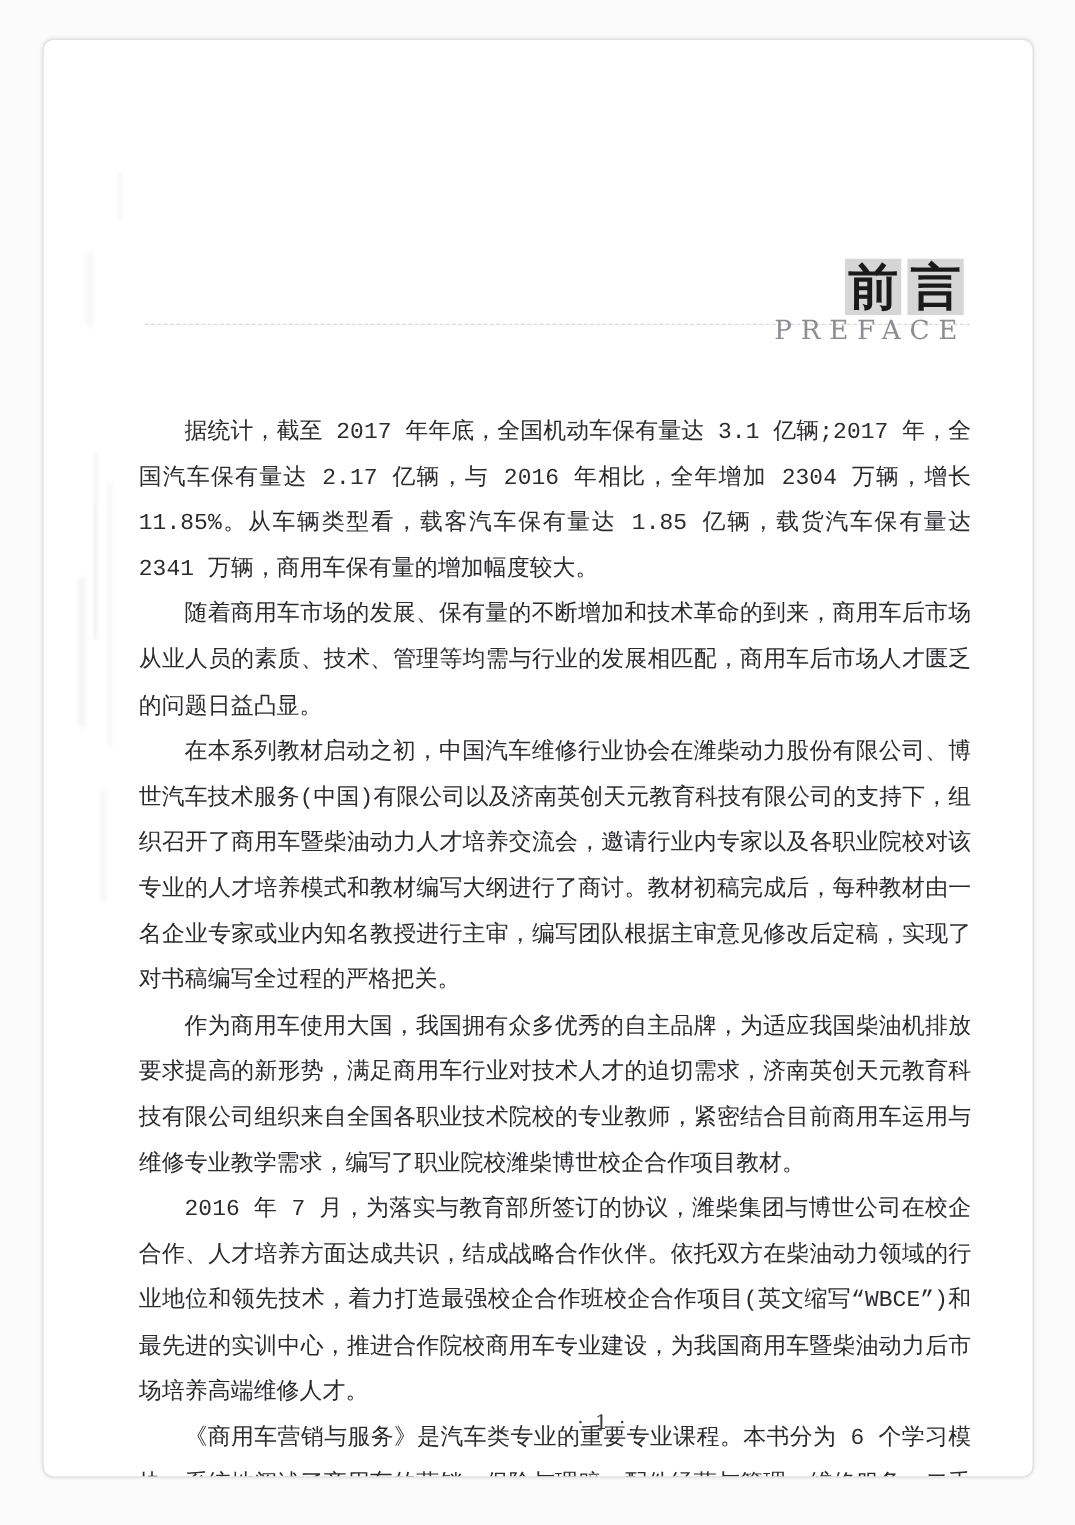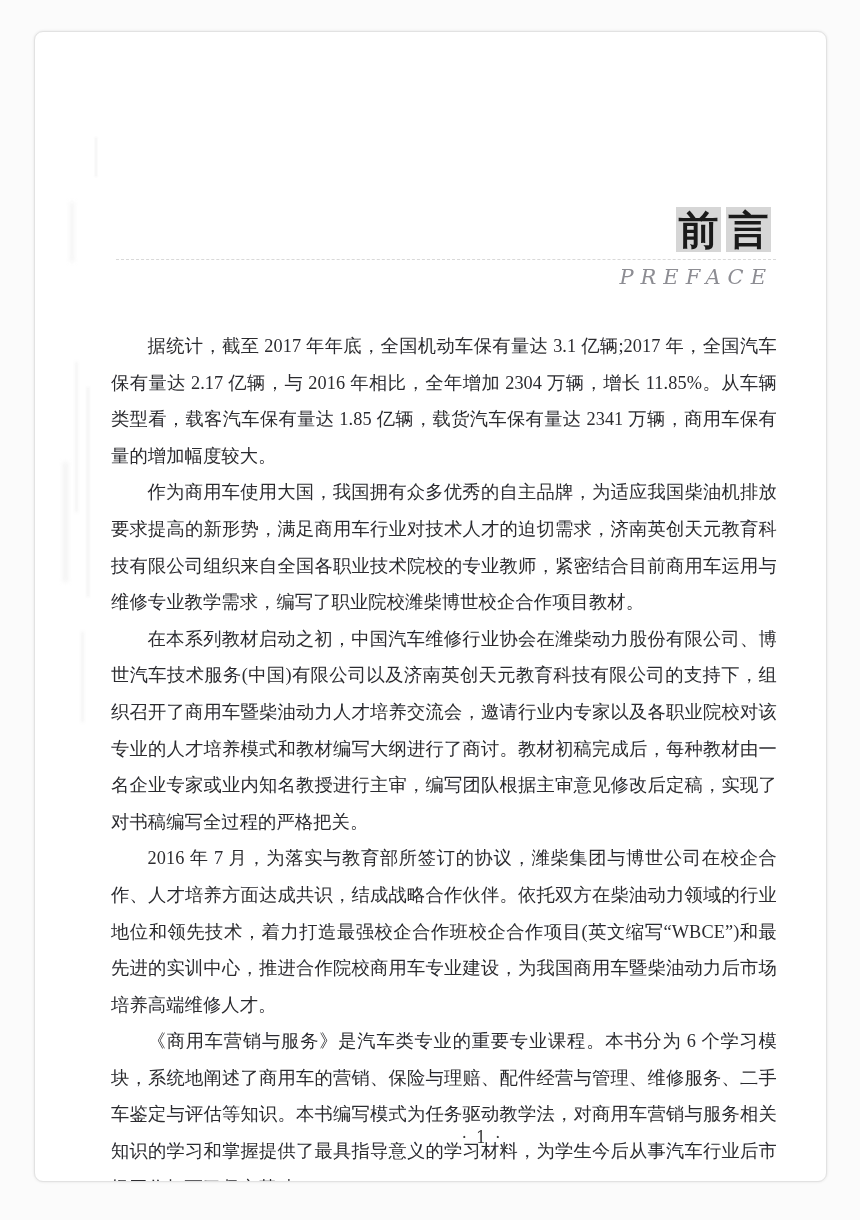--- a/index.html
+++ b/index.html
@@ -86,41 +86,40 @@
     font-family: "DejaVu Sans", "Liberation Sans", sans-serif;
     font-size: 40px;
     font-weight: 700;
     line-height: 1;
     color: #1a1a1a;
   }
 
   #title-en {
     position: absolute;
     right: 55px;
-    top: 233px;
+    top: 220px;
     font-family: "DejaVu Serif", "Liberation Serif", serif;
-    font-style: italic;
     font-size: 21px;
     letter-spacing: 7px;
     color: #8d8d93;
     white-space: nowrap;
   }
 
   
   #preface-body {
     position: absolute;
     left: 76px;
     top: 296px;
     width: 666px;
   }
 
   .para {
     margin: 0;
     text-indent: 2em;
-    font-family: Liberation Serif, serif;
+    font-family: Liberation Mono, monospace;
     font-size: 18.3px;
     line-height: 36.6px;
     color: #2b2b2f;
     text-align: justify;
     text-justify: inter-character;
     letter-spacing: 0.1px;
   }
 
   #page-number {
     position: absolute;
@@ -156,22 +155,23 @@
       <div id="title-cn">
         <span class="glyph-box">前</span>
         <span class="glyph-box">言</span>
       </div>
 
       <div id="title-en">PREFACE</div>
     </div>
 
     <div id="preface-body">
       <p class="para">据统计，截至 2017 年年底，全国机动车保有量达 3.1 亿辆;2017 年，全国汽车保有量达 2.17 亿辆，与 2016 年相比，全年增加 2304 万辆，增长 11.85%。从车辆类型看，载客汽车保有量达 1.85 亿辆，载货汽车保有量达 2341 万辆，商用车保有量的增加幅度较大。</p>
+      <p class="para">随着商用车市场的发展、保有量的不断增加和技术革命的到来，商用车后市场从业人员的素质、技术、管理等均需与行业的发展相匹配，商用车后市场人才匮乏的问题日益凸显。</p>
+      <p class="para">在本系列教材启动之初，中国汽车维修行业协会在潍柴动力股份有限公司、博世汽车技术服务(中国)有限公司以及济南英创天元教育科技有限公司的支持下，组织召开了商用车暨柴油动力人才培养交流会，邀请行业内专家以及各职业院校对该专业的人才培养模式和教材编写大纲进行了商讨。教材初稿完成后，每种教材由一名企业专家或业内知名教授进行主审，编写团队根据主审意见修改后定稿，实现了对书稿编写全过程的严格把关。</p>
       <p class="para">作为商用车使用大国，我国拥有众多优秀的自主品牌，为适应我国柴油机排放要求提高的新形势，满足商用车行业对技术人才的迫切需求，济南英创天元教育科技有限公司组织来自全国各职业技术院校的专业教师，紧密结合目前商用车运用与维修专业教学需求，编写了职业院校潍柴博世校企合作项目教材。</p>
-      <p class="para">在本系列教材启动之初，中国汽车维修行业协会在潍柴动力股份有限公司、博世汽车技术服务(中国)有限公司以及济南英创天元教育科技有限公司的支持下，组织召开了商用车暨柴油动力人才培养交流会，邀请行业内专家以及各职业院校对该专业的人才培养模式和教材编写大纲进行了商讨。教材初稿完成后，每种教材由一名企业专家或业内知名教授进行主审，编写团队根据主审意见修改后定稿，实现了对书稿编写全过程的严格把关。</p>
       <p class="para">2016 年 7 月，为落实与教育部所签订的协议，潍柴集团与博世公司在校企合作、人才培养方面达成共识，结成战略合作伙伴。依托双方在柴油动力领域的行业地位和领先技术，着力打造最强校企合作班校企合作项目(英文缩写“WBCE”)和最先进的实训中心，推进合作院校商用车专业建设，为我国商用车暨柴油动力后市场培养高端维修人才。</p>
       <p class="para">《商用车营销与服务》是汽车类专业的重要专业课程。本书分为 6 个学习模块，系统地阐述了商用车的营销、保险与理赔、配件经营与管理、维修服务、二手车鉴定与评估等知识。本书编写模式为任务驱动教学法，对商用车营销与服务相关知识的学习和掌握提供了最具指导意义的学习材料，为学生今后从事汽车行业后市场工作打下了坚实基础。</p>
     </div>
 
     <div id="page-number">
       <span class="pn-inner">· 1 ·</span>
     </div>
 
   </div>
 </div>

